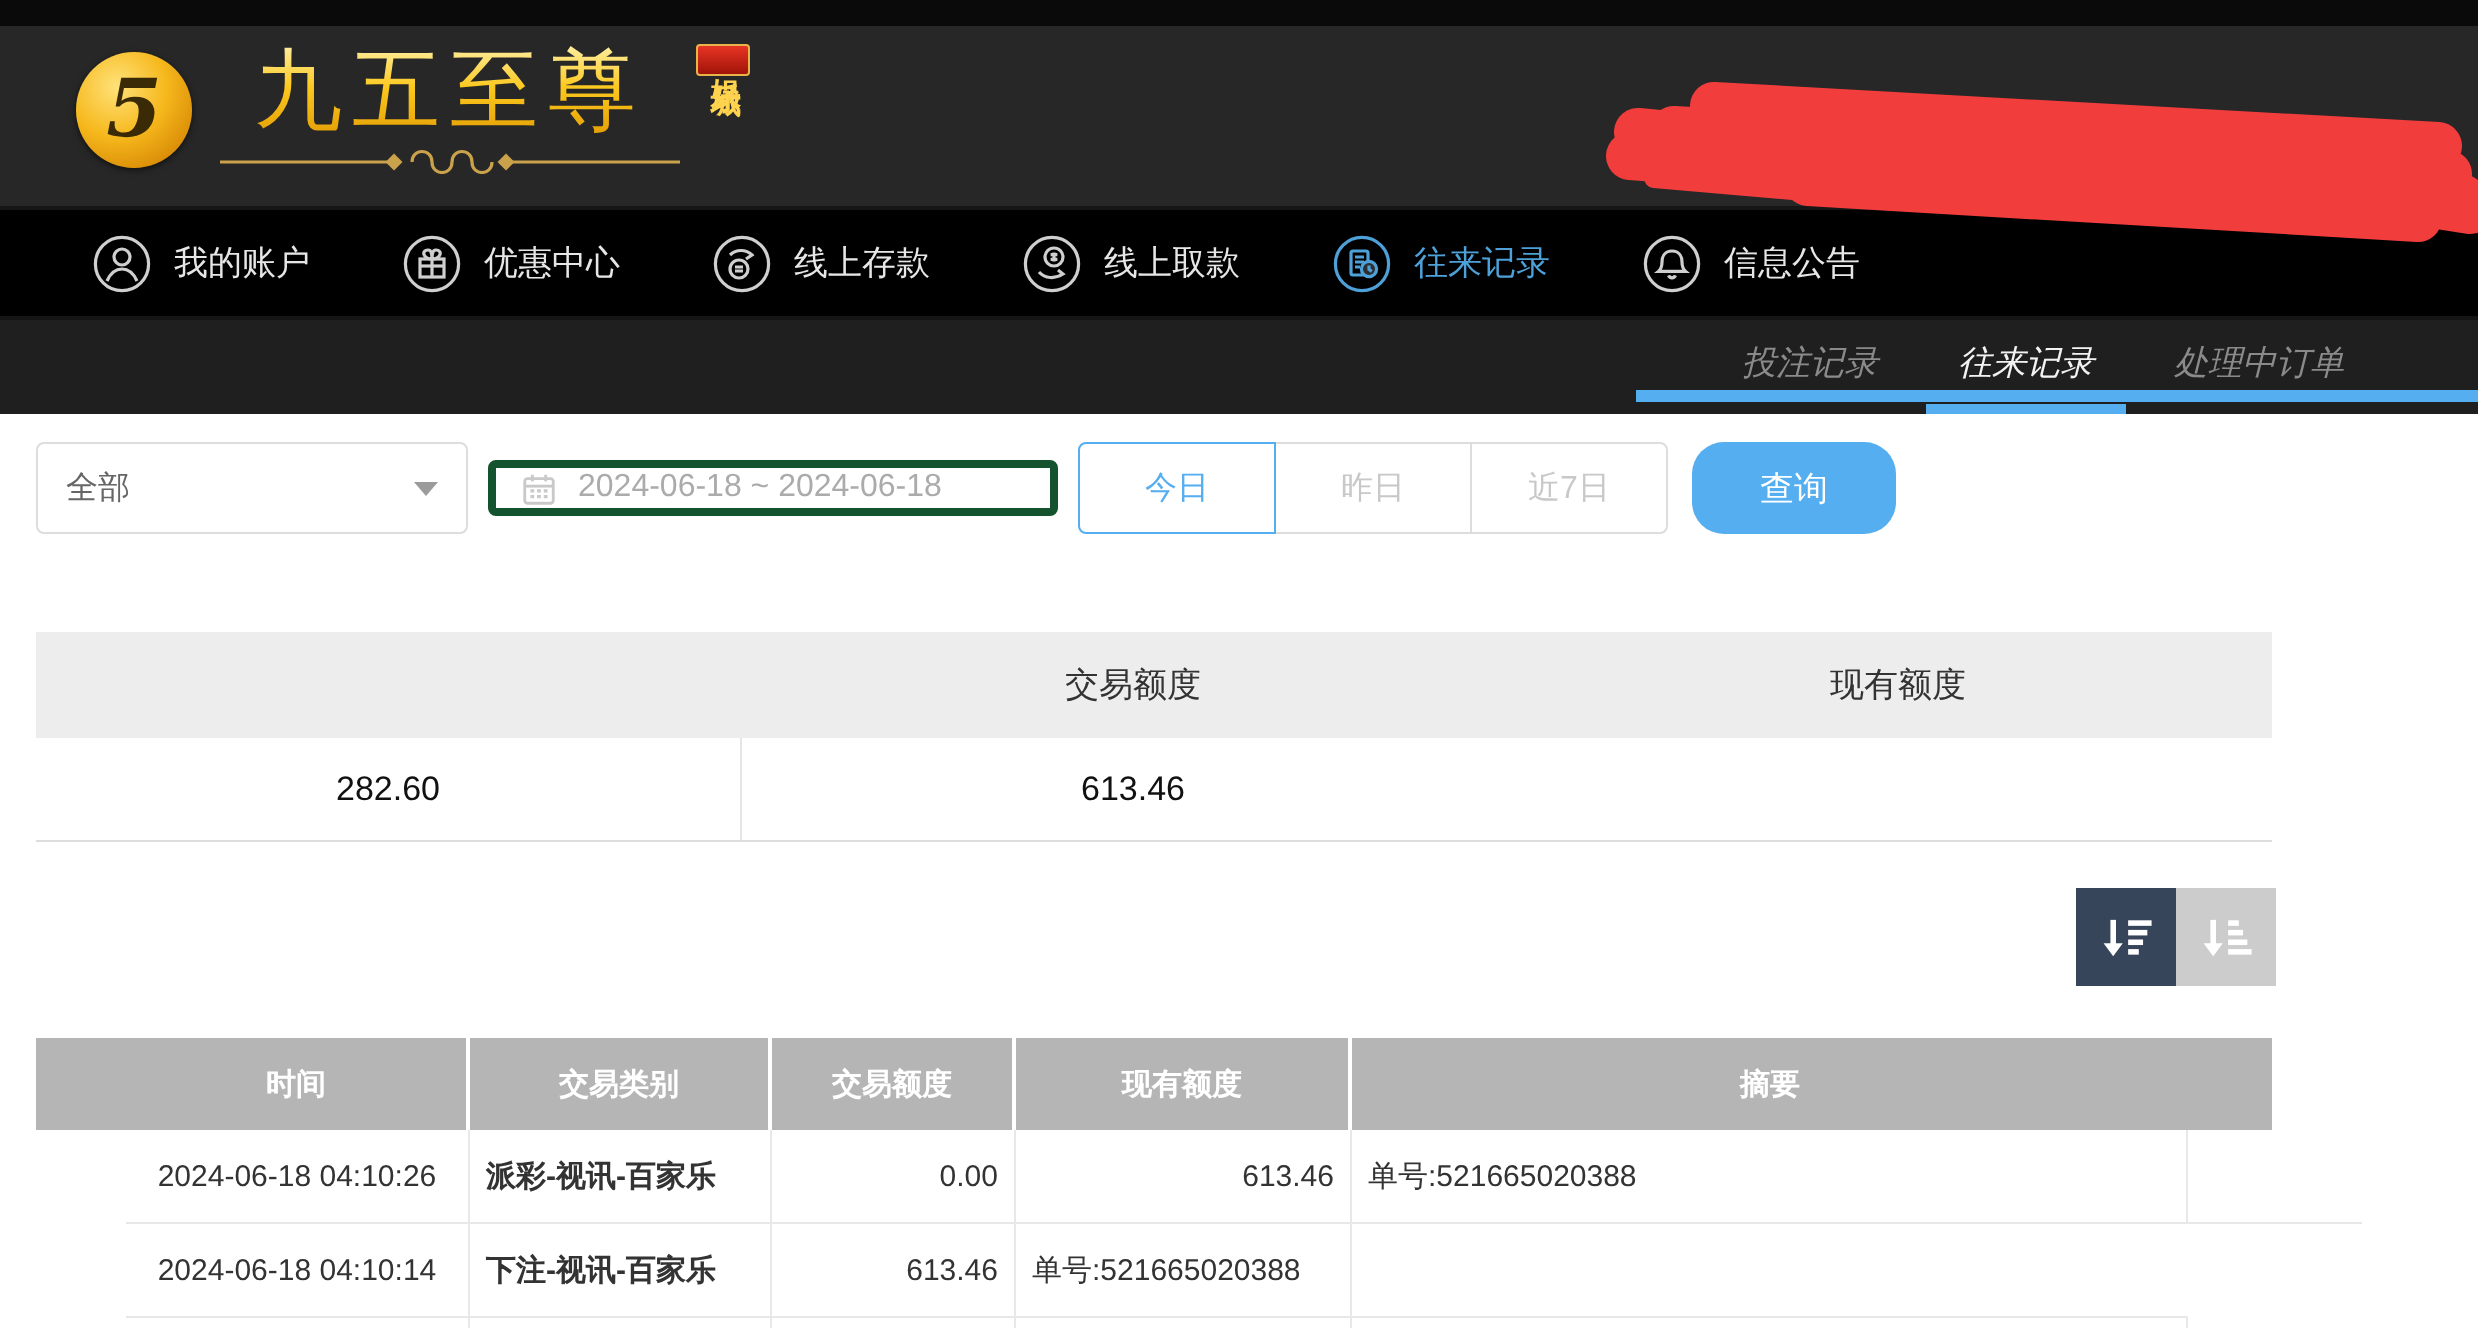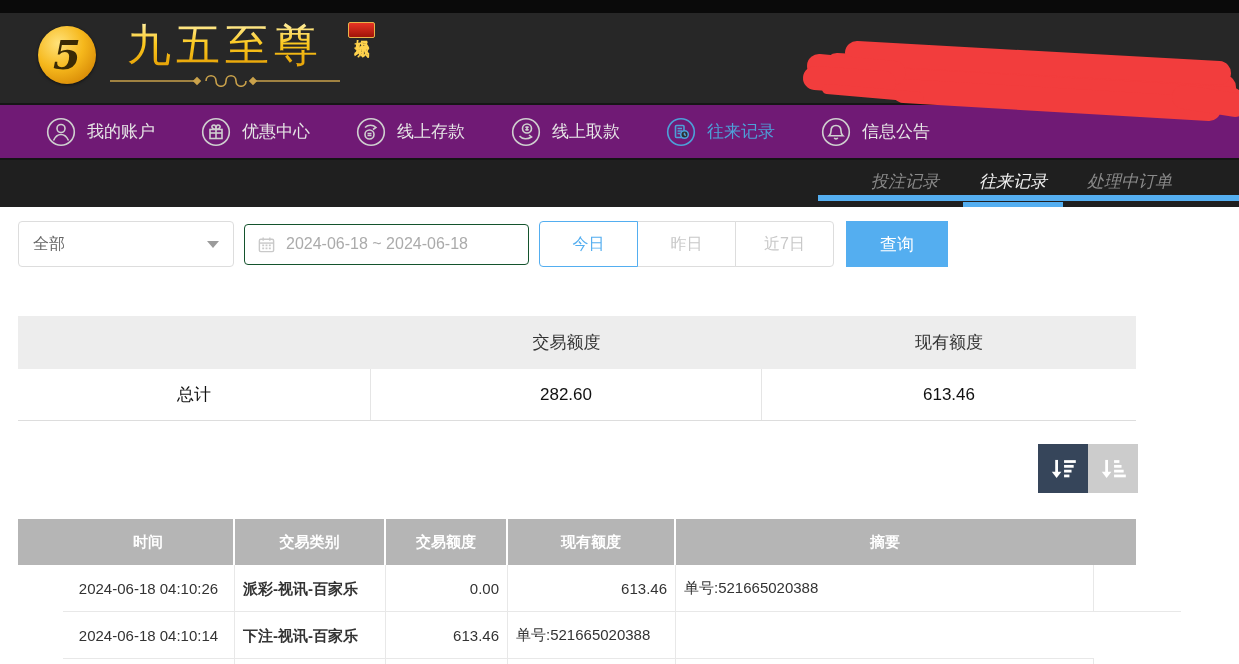--- a/index.html
+++ b/index.html
@@ -22,21 +22,21 @@
     background:linear-gradient(180deg,#ffeea0 5%,#fbc81e 45%,#e29b03 95%);
     -webkit-background-clip:text; background-clip:text; color:transparent; }
   .flourish { margin-top:0px; }
   .logo-badge { margin-left:8px; margin-top:2px; writing-mode:vertical-rl; text-orientation:upright;
     background:linear-gradient(180deg,#e83424,#a01408); color:#ffd34d; border:1px solid #e8b34a;
     font-size:15px; font-weight:bold; padding:4px 3px; border-radius:2px; letter-spacing:2px; }
   .redaction-layer { position:absolute; right:0; top:20px; width:440px; height:88px; pointer-events:none; }
   .avatar-ghost { position:absolute; left:833px; top:46px; }
 
   
-  .main-nav { height:55px; background:#701a75; border-top:2px solid #161616;
+  .main-nav { height:55px; background:#000000; border-top:2px solid #161616;
     display:flex; align-items:center; padding-left:46px; }
   .nav-item { display:flex; align-items:center; gap:11px; margin-right:46px;
     color:#e6e6e6; font-size:17px; cursor:pointer; white-space:nowrap; }
   .nav-item .ni { color:#cfcfcf; display:flex; }
   .nav-item.active { color:#4da0d8; }
   .nav-item.active .ni { color:#4da0d8; }
 
   
   .subtabs { position:relative; height:49px; background:#1f1f1f; border-top:2px solid #141414;
     display:flex; justify-content:flex-end; align-items:stretch; transform:none;font-style:italic; }
@@ -47,31 +47,31 @@
   .progress-stripe { position:absolute; left:818px; right:0; bottom:6px; height:6px;
     background:#54aef0; }
 
   
   .filter-row { display:flex; align-items:center; margin:14px 0 0 18px; height:46px; }
   .select-box { width:216px; height:46px; border:1px solid #ddd; border-radius:4px;
     display:flex; align-items:center; padding:0 14px; color:#666; font-size:16px;
     justify-content:space-between; margin-right:10px; cursor:pointer; background:#fff; }
   .caret-down { width:0; height:0; border-left:6px solid transparent;
     border-right:6px solid transparent; border-top:7px solid #9b9b9b; }
-  .date-box { width:285px; height:41px; border:1px solid #14532d; border-radius:4px;
+  .date-box { width:285px; height:28px; border:4px solid #14532d; border-radius:4px;
     display:flex; align-items:center; padding:0 12px; gap:10px; color:#ababab; font-size:16px;
     margin-right:10px; cursor:pointer; background:#fff; }
   .range-group { display:flex; margin-right:12px; }
   .range-btn { width:99px; height:46px; background:#fff; border:1px solid #ddd; margin-left:-1px;
     color:#c8c8c8; font-size:16px; display:flex; align-items:center; justify-content:center;
     cursor:pointer; }
   .range-btn:first-child { border-radius:4px 0 0 4px; margin-left:0; }
   .range-btn:last-child { border-radius:0 4px 4px 0; }
   .range-btn.active { border:1px solid #54aef0; color:#54aef0; z-index:2; }
-  .search-btn { width:102px; height:46px; background:#54aef0; border:none; border-radius:0;
+  .search-btn { width:102px; height:46px; background:#54aef0; border:none; border-radius:16px;
     color:#fff; font-size:17px; cursor:pointer; display:flex; align-items:center; justify-content:center; }
 
   
   .summary { width:1118px; margin:49px 0 0 18px; }
   .summary .s-head { display:grid; grid-template-columns:353px 391px 374px; background:#ededed;
     height:53px; }
   .summary .s-head > div { display:flex; align-items:center; justify-content:center;
     font-size:17px; color:#333; }
   .summary .s-row { display:grid; grid-template-columns:353px 391px 374px; height:52px;
     border-bottom:1px solid #ddd; }
@@ -257,21 +257,20 @@
   <button class="search-btn">查询</button>
 </div>
 
 <div class="summary">
   <div class="s-head">
     <div></div>
     <div>交易额度</div>
     <div>现有额度</div>
   </div>
   <div class="s-row">
-    <div>总计</div>
     <div>282.60</div>
     <div>613.46</div>
   </div>
 </div>
 
 <div class="sort-bar">
   <button class="sort-btn desc">
     <svg width="32" height="32" viewBox="0 0 30 30">
       <g stroke="#fff" stroke-width="2.6" fill="none">
         <line x1="9" y1="6.5" x2="9" y2="21"></line>

